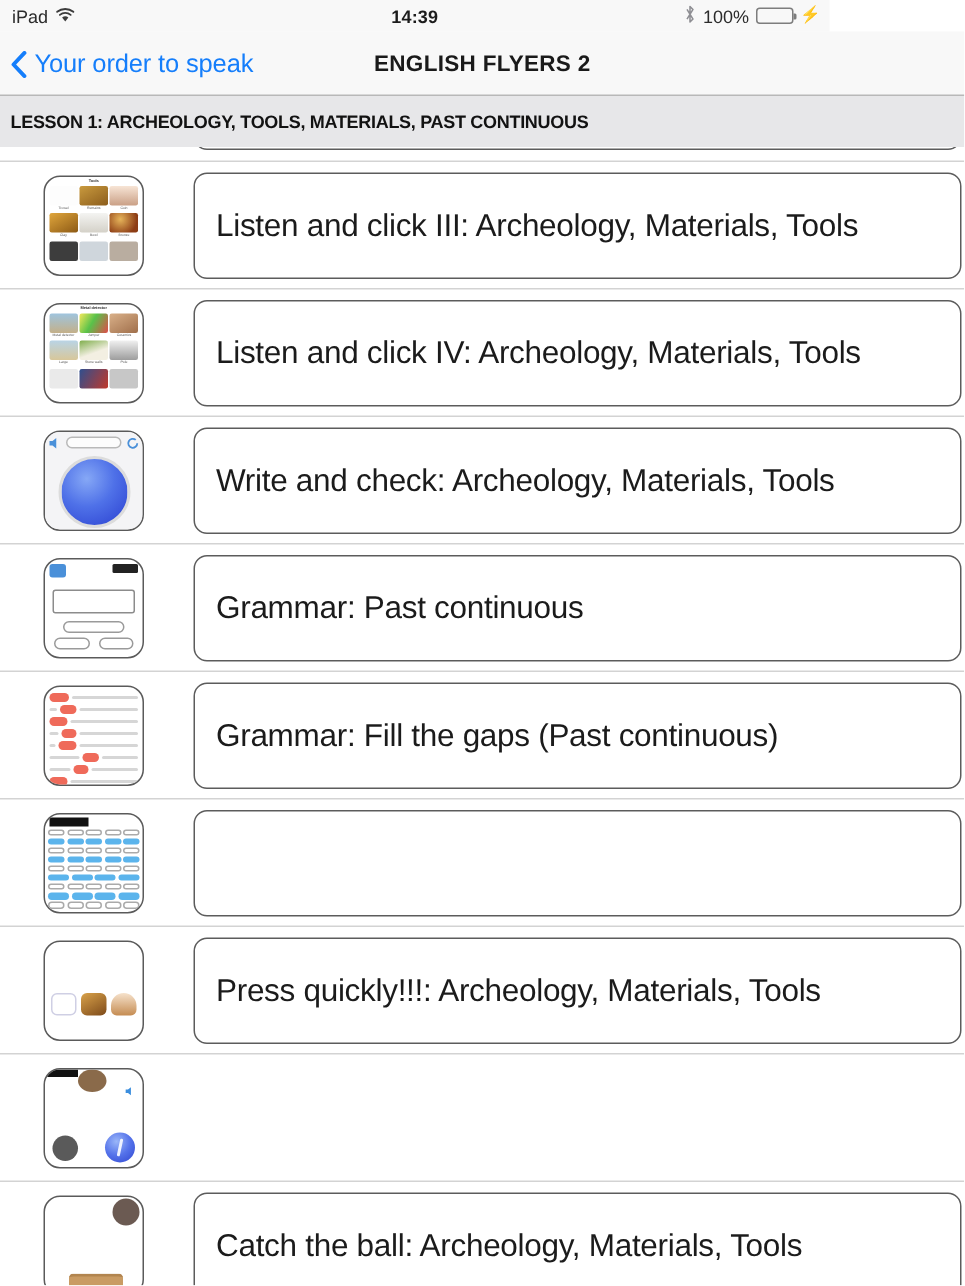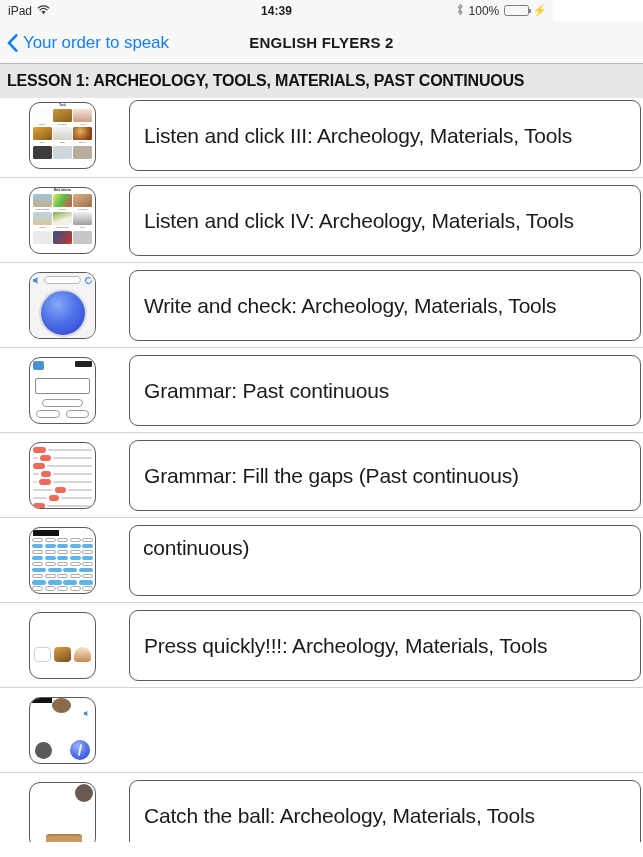--- a/index.html
+++ b/index.html
@@ -121,21 +121,21 @@
     justify-content: center;
     font-size: 15px;
     font-weight: bold;
     color: #1a1a1a;
     letter-spacing: 0.2px;
   }
 
   
   .content {
     position: absolute;
-    top: 49px; left: 0;
+    top: 64px; left: 0;
     width: 643px;
     height: 793px;
     overflow: hidden;
     background: #ffffff;
   }
   .scroll-inner {
     position: absolute;
     top: -42px;           
     left: 0;
     width: 643px;
@@ -147,21 +147,21 @@
     top: 64px; left: 0;
     width: 643px;
     height: 34px;
     background: #e7e7e9;
     display: flex;
     align-items: center;
     padding-left: 7px;
     z-index: 30;
   }
   .section-header-text {
-    font-size: 16px;
+    font-size: 12px;
     font-weight: bold;
     color: #121212;
     letter-spacing: -0.2px;
     white-space: nowrap;
   }
 
   
   .row {
     position: relative;
     width: 643px;
@@ -630,21 +630,21 @@
                   <span class="co-slot"></span>
                   <span class="co-slot"></span>
                   <span class="co-slot"></span>
                   <span class="co-slot"></span>
                   <span class="co-slot"></span>
                 </div>
             </div>
           </div>
         </div>
         <div class="card wrap">
-          <span class="card-label"><span class="l2">continuous)</span></span>
+          <span class="card-label"></span>
         </div>
       </div>
 
       <div class="row">
         <div class="thumb">
           <div class="mini">
             <div class="pq">
               <span class="pq-i" style="background:#fff;border:0.8px solid #cfcfe4;"></span>
               <span class="pq-i" style="background:linear-gradient(150deg,#d9a24a,#7d4a1a);"></span>
               <span class="pq-i" style="background:linear-gradient(180deg,#f6e2cc,#c58c52);border-radius:9px 9px 4px 4px;"></span>

